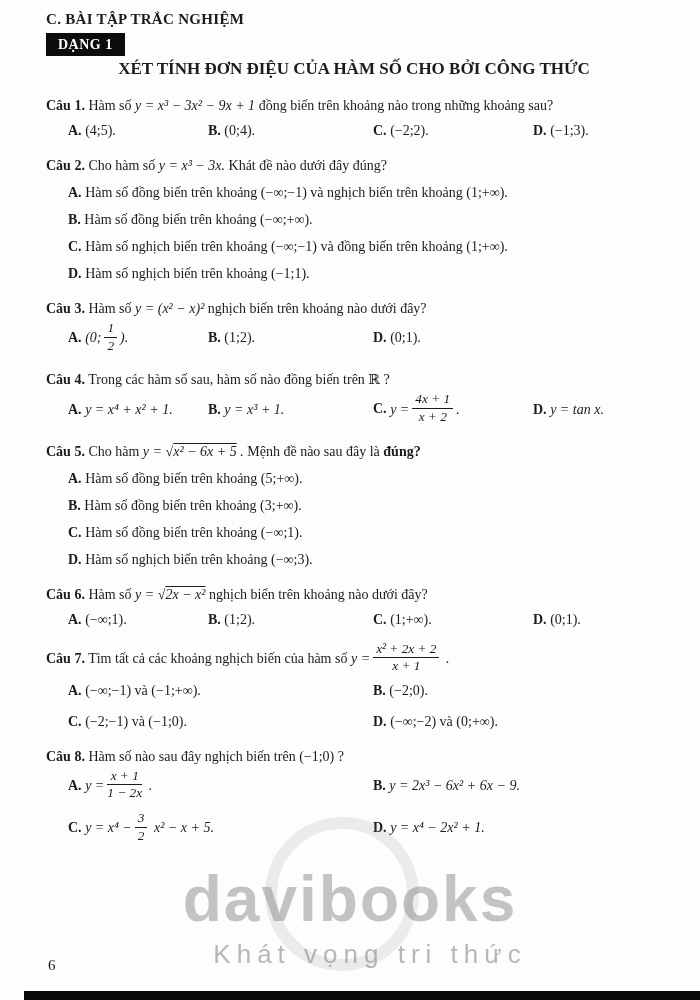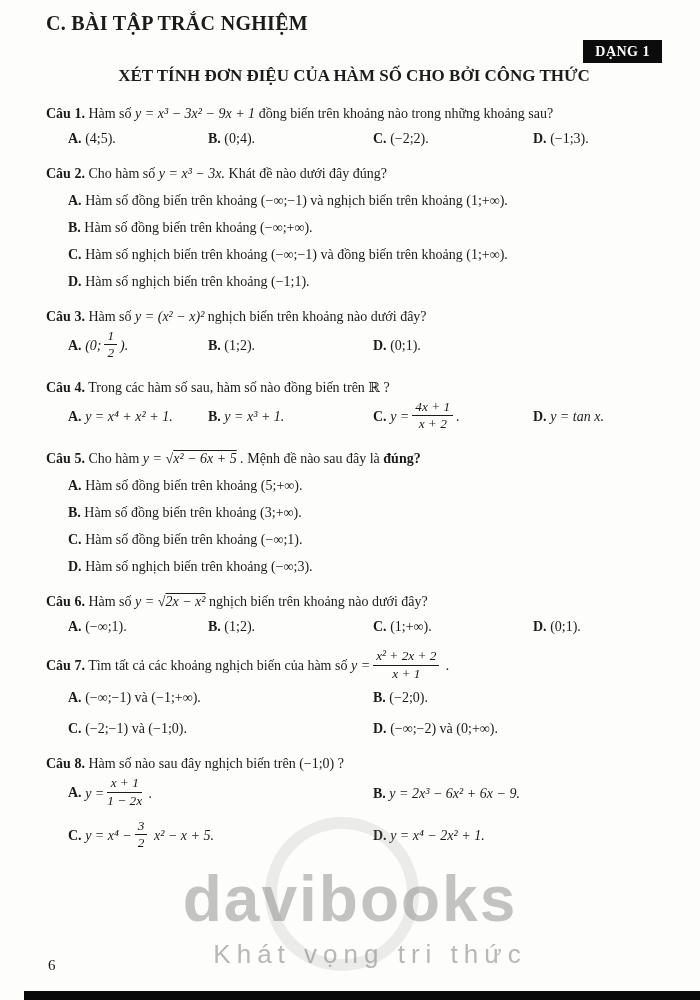--- a/index.html
+++ b/index.html
@@ -3,22 +3,22 @@
 <meta charset="utf-8">
 <style>
   html,body{margin:0;padding:0;}
   body{
     width:700px;height:1000px;position:relative;overflow:hidden;
     background:#fdfdfb;color:#1b1b1b;
     font-family:"Liberation Serif","DejaVu Serif",serif;
     font-size:14px;line-height:1.5;
   }
   .content{padding:8px 38px 0 46px;position:relative;z-index:1;}
-  .section-title{font-weight:bold;font-size:20px;letter-spacing:.3px;}
-  .badge-row{text-align:right;margin-top:2px;}
+  .section-title{font-weight:bold;font-size:15px;letter-spacing:.3px;}
+  .badge-row{text-align:left;margin-top:2px;}
   .badge{display:inline-block;background:#0c0c0c;color:#fff;font-weight:bold;
          font-size:14px;padding:1px 12px;letter-spacing:.5px;}
   .heading{text-align:center;font-weight:bold;font-size:17px;margin-top:0;}
   .question{margin-top:14px;}
   .stem{margin-bottom:2px;}
   .qlabel{font-weight:bold;}
   .olabel{font-weight:bold;}
   .math{font-style:italic;}
   .opts{padding-left:22px;margin-top:4px;}
   .opts-4{display:grid;grid-template-columns:140px 165px 160px auto;align-items:baseline;}

